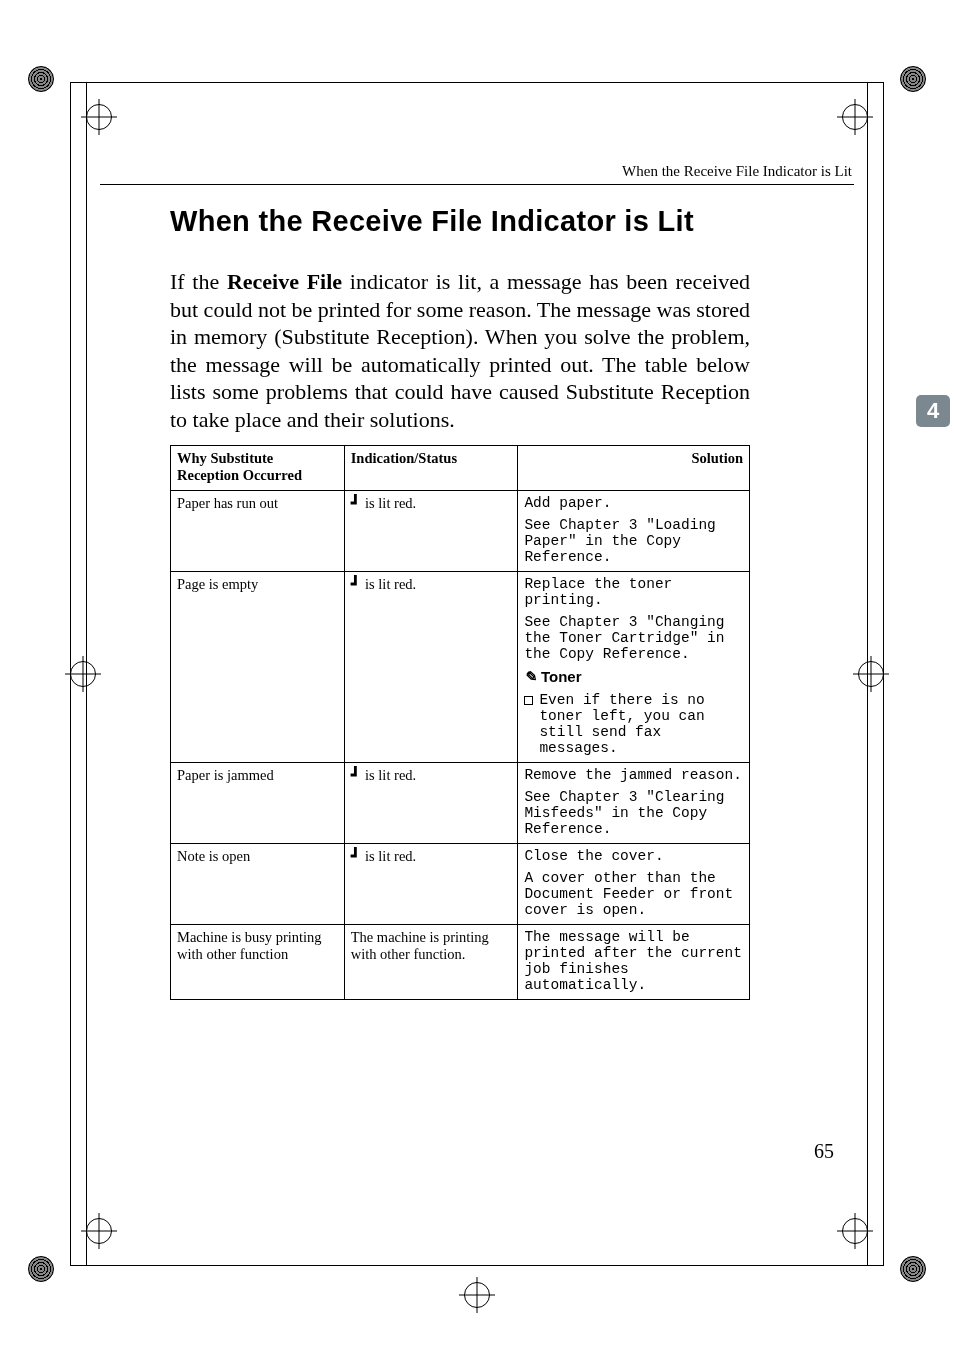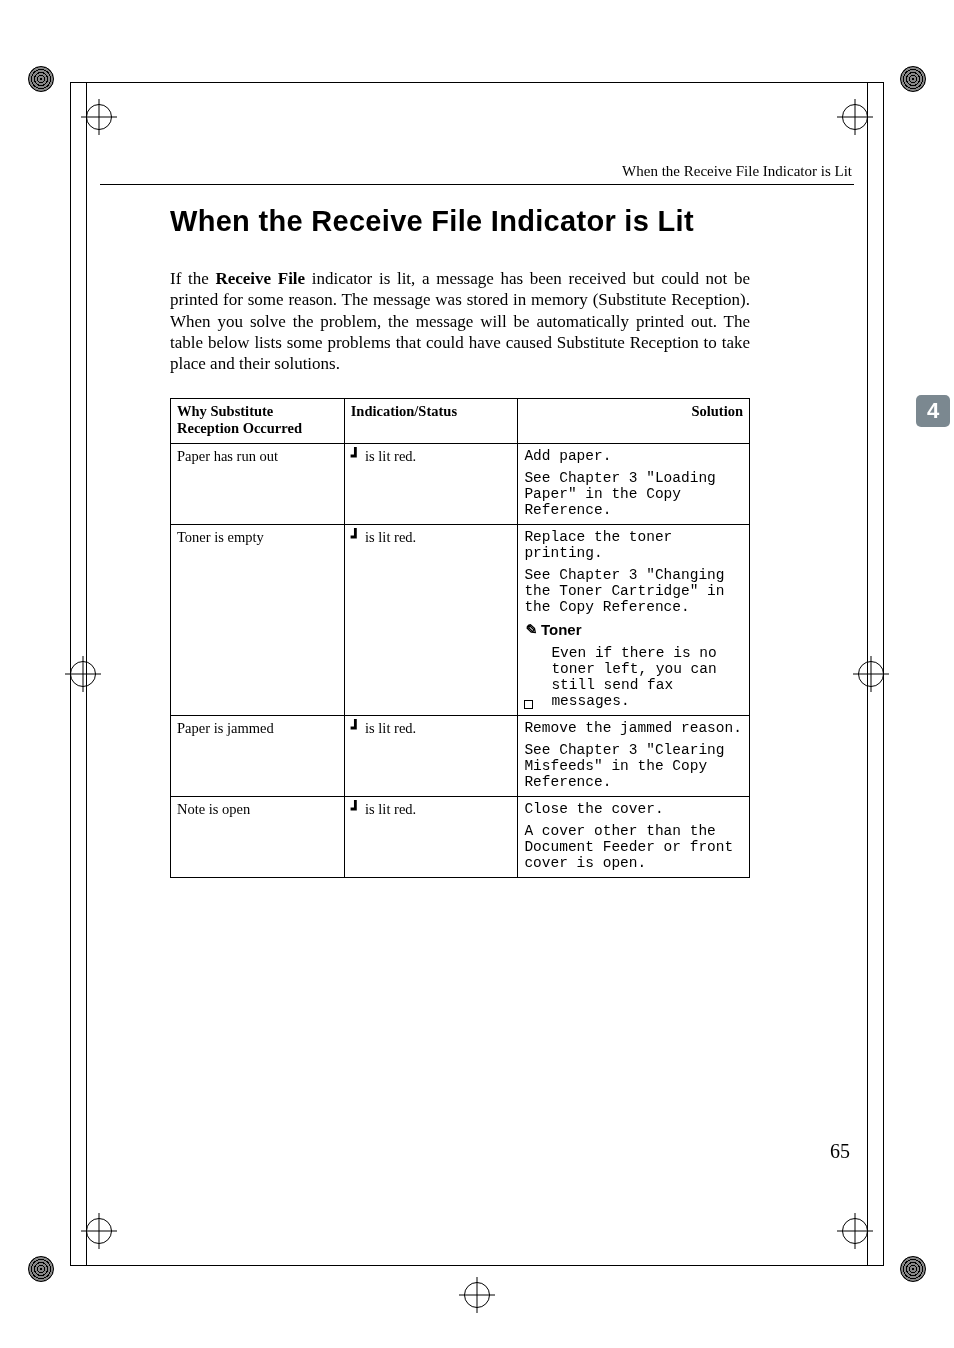--- a/index.html
+++ b/index.html
@@ -127,24 +127,24 @@
     width: 580px;
   }
   h1 {
     font-family: "Trebuchet MS", "Arial Rounded MT Bold", Arial, sans-serif;
     font-weight: 700;
     font-size: 29px;
     margin: 0 0 30px 0;
     letter-spacing: 0.3px;
   }
   .para {
-    font-size: 17px;
+    font-size: 22px;
     line-height: 1.25;
     text-align: justify;
-    margin-bottom: 24px;
+    margin-bottom: 12px;
   }
   .para b { font-weight: bold; }
 
   table {
     width: 100%;
     border-collapse: collapse;
     font-size: 14.5px;
     margin-top: 10px;
   }
   th, td {
@@ -174,22 +174,22 @@
     font-size: 15px;
   }
   .note-hd .pencil {
     display: inline-block;
     font-style: italic;
     margin-right: 4px;
     transform: rotate(-10deg);
   }
   .note-li {
     display: flex;
-    align-items: flex-end;
-    gap: 18px;
+    align-items: flex-start;
+    gap: 6px;
   }
   .note-li .bullet {
     width: 9px; height: 9px;
     border: 1px solid #000;
     margin-top: 4px;
     flex: none;
   }
 
   .tab {
     position: absolute;
@@ -203,21 +203,21 @@
     font-weight: bold;
     font-size: 22px;
     display: flex;
     align-items: center;
     justify-content: center;
   }
 
   .page-number {
     position: absolute;
     bottom: 100px;
-    right: 4px;
+    right: 20px;
     font-size: 20px;
   }
 
   .center-mark {
     position: absolute;
     width: 26px; height: 26px;
     border: 1px solid #000; border-radius: 50%;
   }
   .center-mark::before,
   .center-mark::after {
@@ -286,21 +286,21 @@
       <tbody>
         <tr>
           <td>Paper has run out</td>
           <td><span class="icon-l">┗</span><span> is lit red.</span></td>
           <td>
             <div class="cell-block">Add paper.</div>
             <div class="cell-block">See Chapter 3 "Loading Paper" in the Copy Reference.</div>
           </td>
         </tr>
         <tr>
-          <td>Toner is empty</td>
+          <td>Page is empty</td>
           <td><span class="icon-l">┗</span><span> is lit red.</span></td>
           <td>
             <div class="cell-block">Replace the toner printing.</div>
             <div class="cell-block">See Chapter 3 "Changing the Toner Cartridge" in the Copy Reference.</div>
             <div class="cell-block note-hd"><span class="pencil">✎</span><span>Toner</span></div>
             <div class="cell-block note-li">
               <span class="bullet"></span>
               <span>Even if there is no toner left, you can still send fax messages.</span>
             </div>
           </td>
@@ -314,20 +314,27 @@
           </td>
         </tr>
         <tr>
           <td>Note is open</td>
           <td><span class="icon-l">┗</span><span> is lit red.</span></td>
           <td>
             <div class="cell-block">Close the cover.</div>
             <div class="cell-block">A cover other than the Document Feeder or front cover is open.</div>
           </td>
         </tr>
+        <tr>
+          <td>Machine is busy printing with other function</td>
+          <td>The machine is printing with other function.</td>
+          <td>
+            <div class="cell-block">The message will be printed after the current job finishes automatically.</div>
+          </td>
+        </tr>
       </tbody>
     </table>
   </div>
 
   <div class="page-number">65</div>
 </div>
 
 <div class="tab">
   <span>4</span>
 </div>

